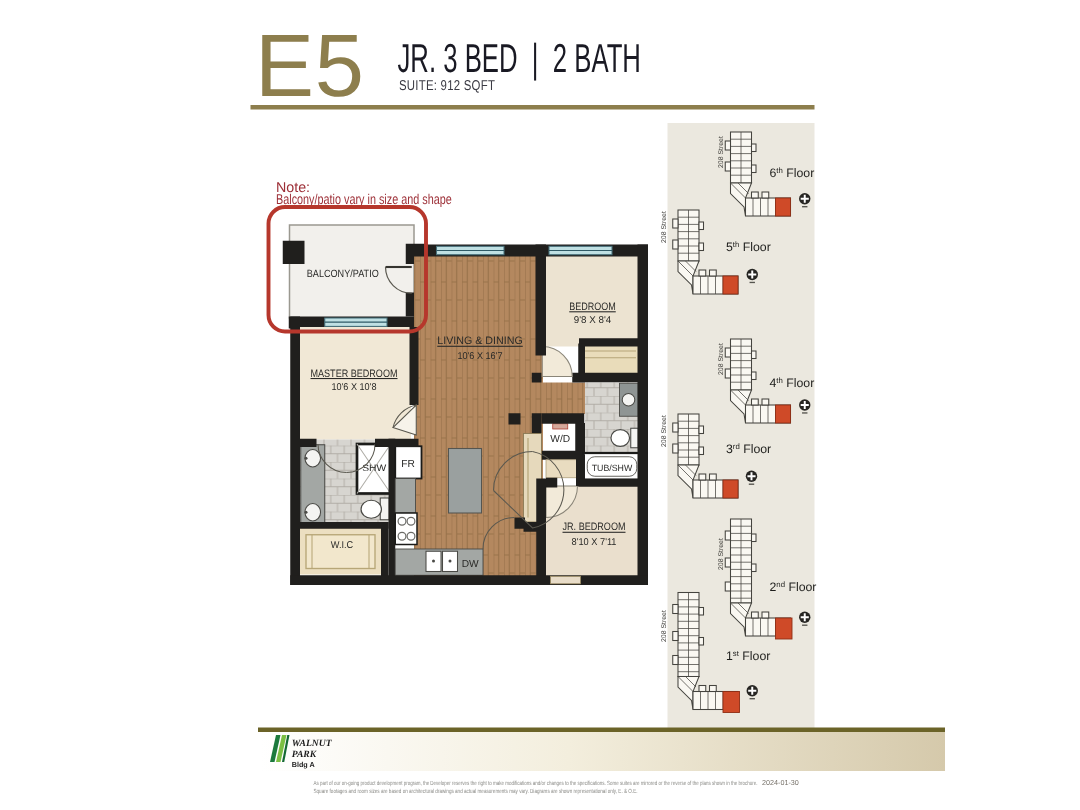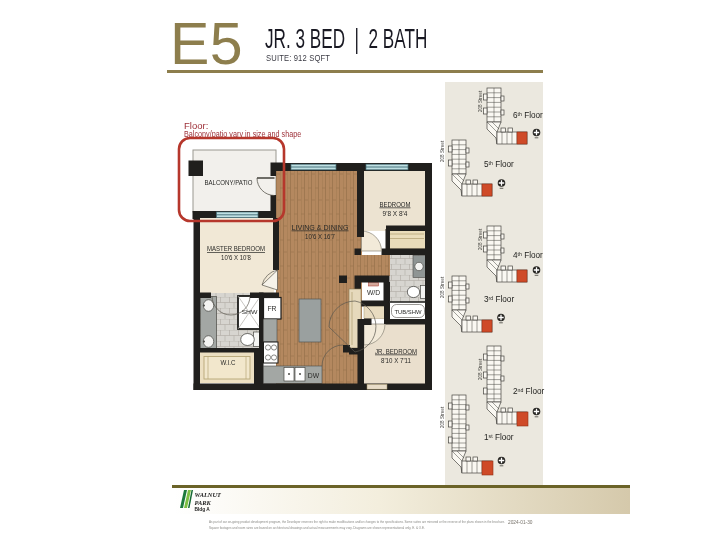--- a/index.html
+++ b/index.html
@@ -12,21 +12,21 @@
 <div class="page">
 
   <div class="abs" style="left:170px;top:10px;font-size:59px;font-weight:400;color:#8d7e4d;letter-spacing:0.5px;">E5</div>
 
   <div class="abs" style="left:265px;top:24px;font-size:27px;color:#191923;white-space:nowrap;transform:scaleX(0.635);transform-origin:left top;">JR. 3 BED&nbsp; | &nbsp;2 BATH</div>
 
   <div class="abs" style="left:266px;top:52px;font-size:9.5px;color:#3b3b44;letter-spacing:0.2px;transform:scaleX(0.8);transform-origin:left top;">SUITE: 912 SQFT</div>
 
   <div class="abs" style="left:167px;top:70px;width:376px;height:3px;background:#8d7e4d;"></div>
 
-  <div class="abs" style="left:184px;top:119.5px;font-size:9.5px;color:#9d2f37;">Floor:</div>
+  <div class="abs" style="left:184px;top:119.5px;font-size:9.5px;color:#9d2f37;">Note:</div>
   <div class="abs" style="left:184px;top:128px;font-size:9.5px;color:#9d2f37;transform:scaleX(0.76);transform-origin:left top;white-space:nowrap;">Balcony/patio vary in size and shape</div>
 
   <svg class="abs" style="left:160px;top:128px;" width="290" height="272" viewBox="160 128 290 272">
     <defs>
       <pattern id="wood" patternUnits="userSpaceOnUse" width="7" height="26">
         <rect width="7" height="26" fill="#b4885f"></rect>
         <path d="M0,0V26 M3.5,0V26" stroke="#97714a" stroke-width="0.7"></path>
         <path d="M0,6H3.5 M3.5,18H7" stroke="#97714a" stroke-width="0.6"></path>
       </pattern>
       <pattern id="tile" patternUnits="userSpaceOnUse" width="9" height="11">

